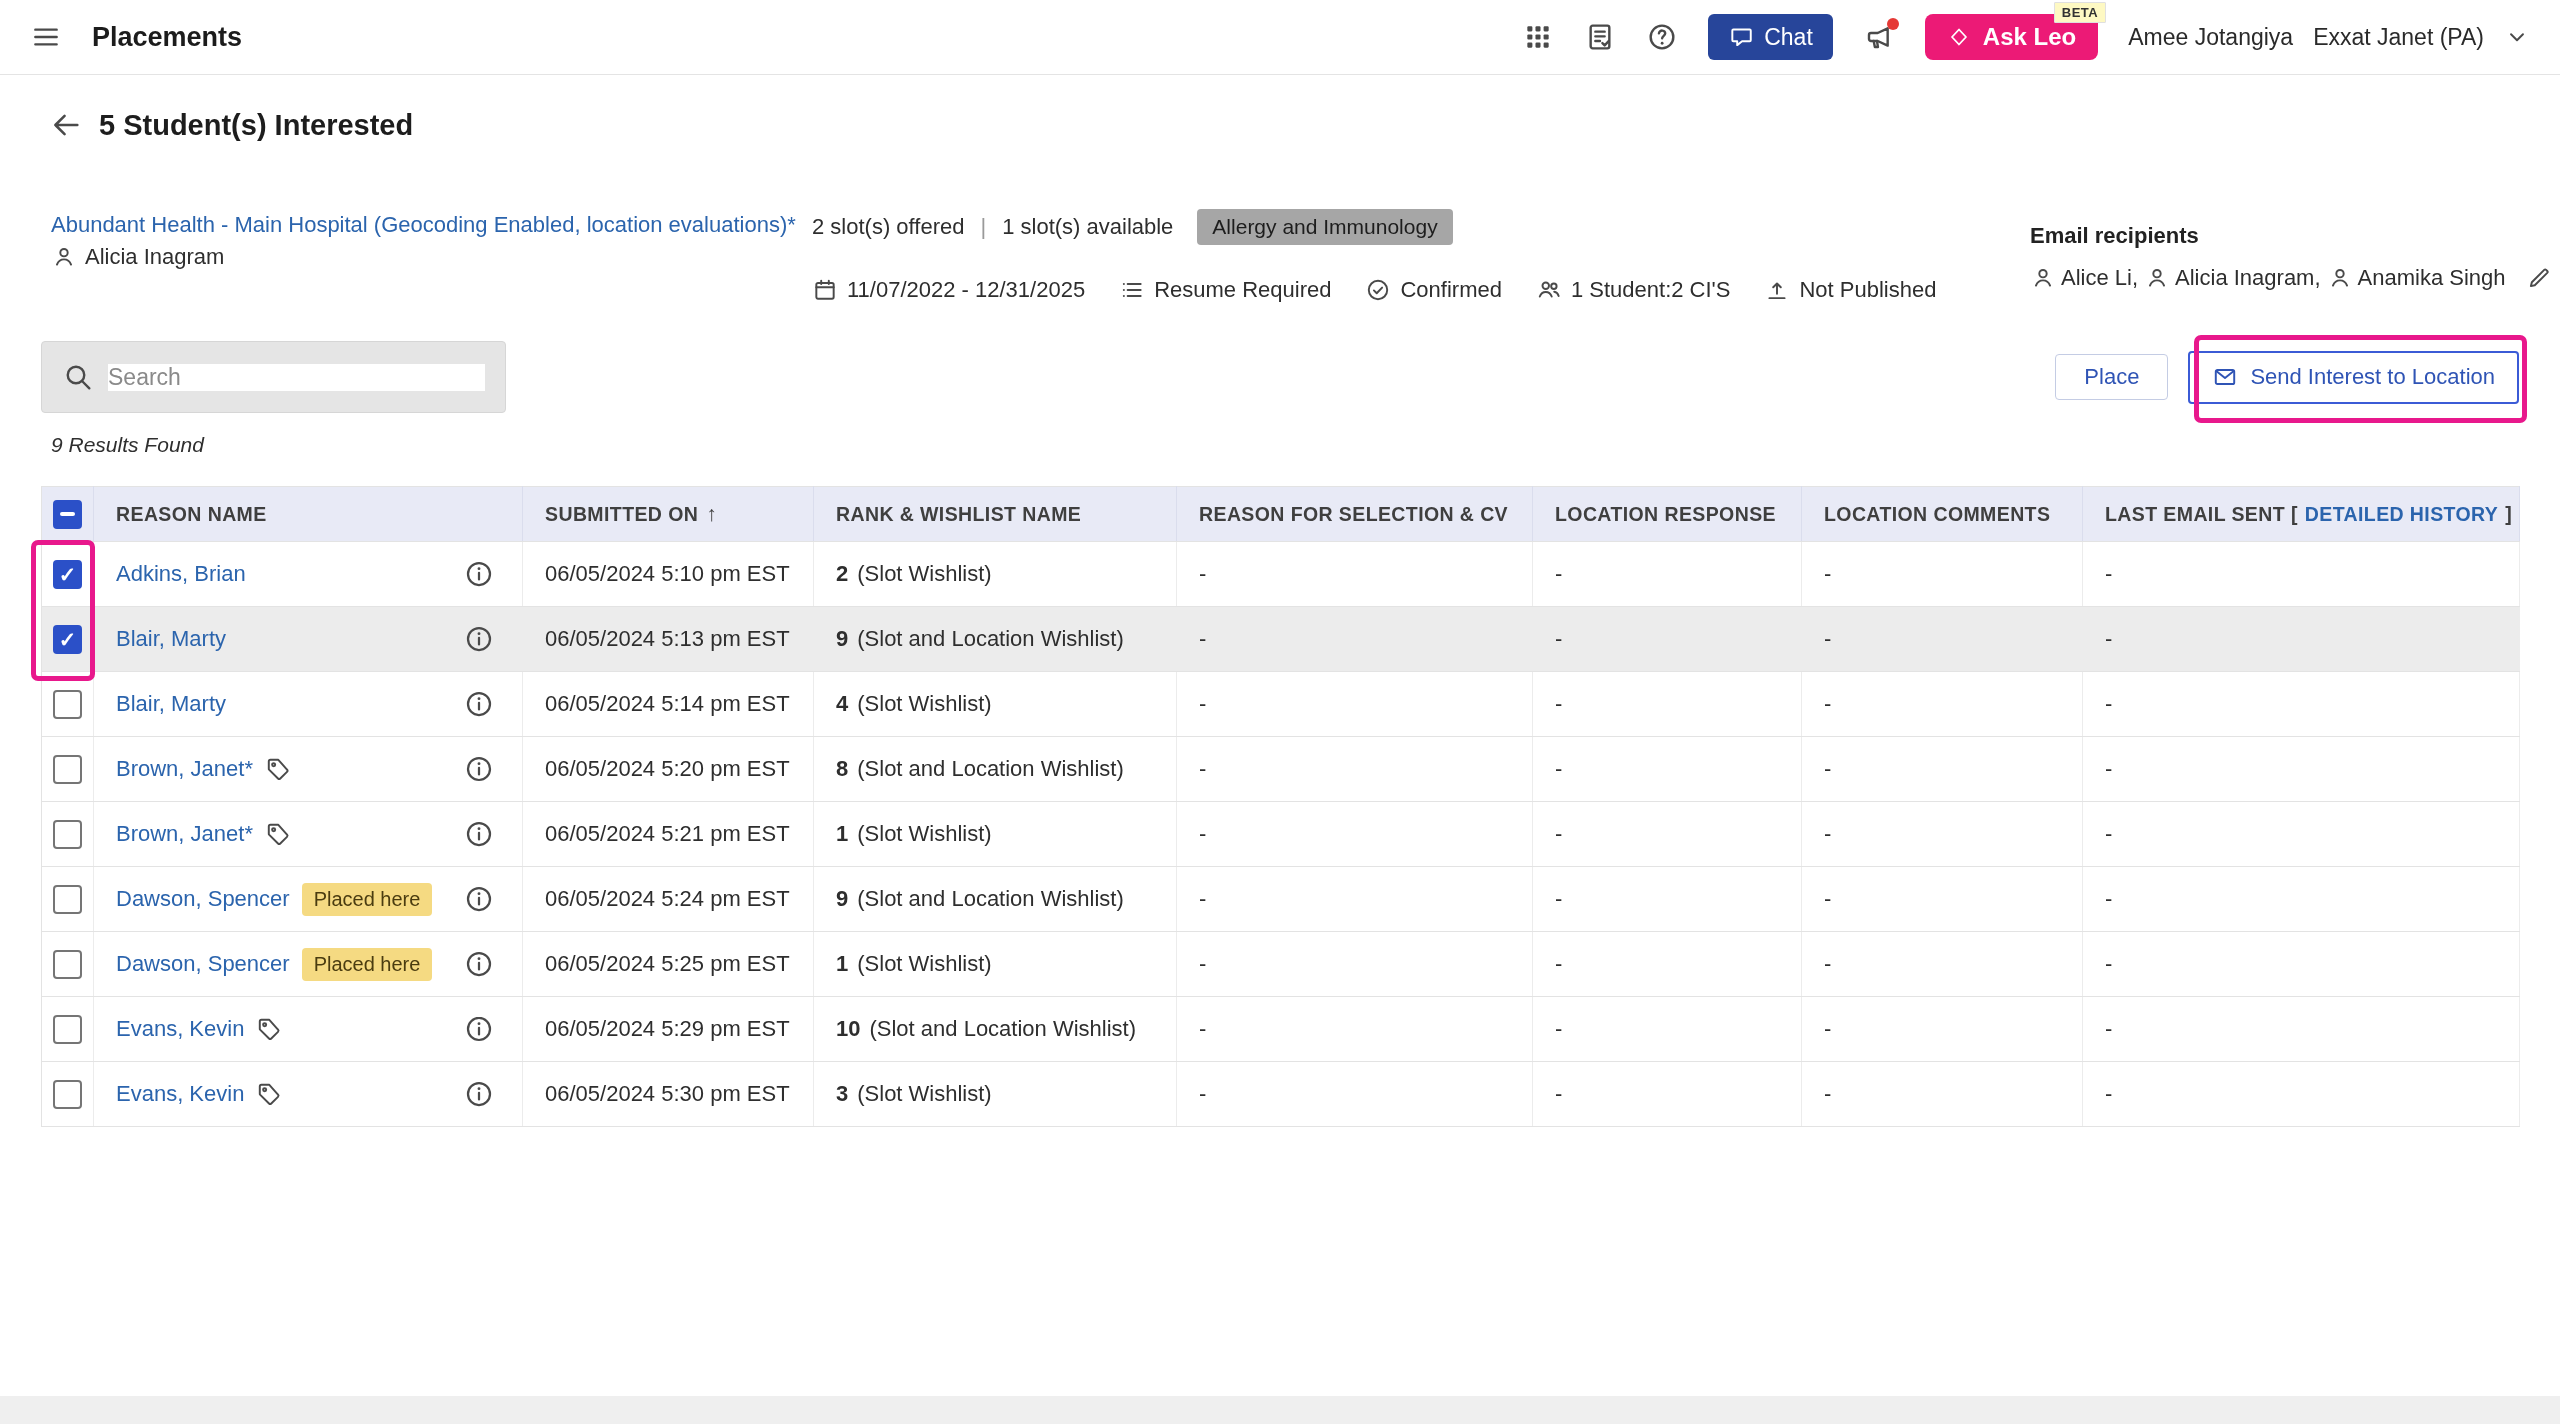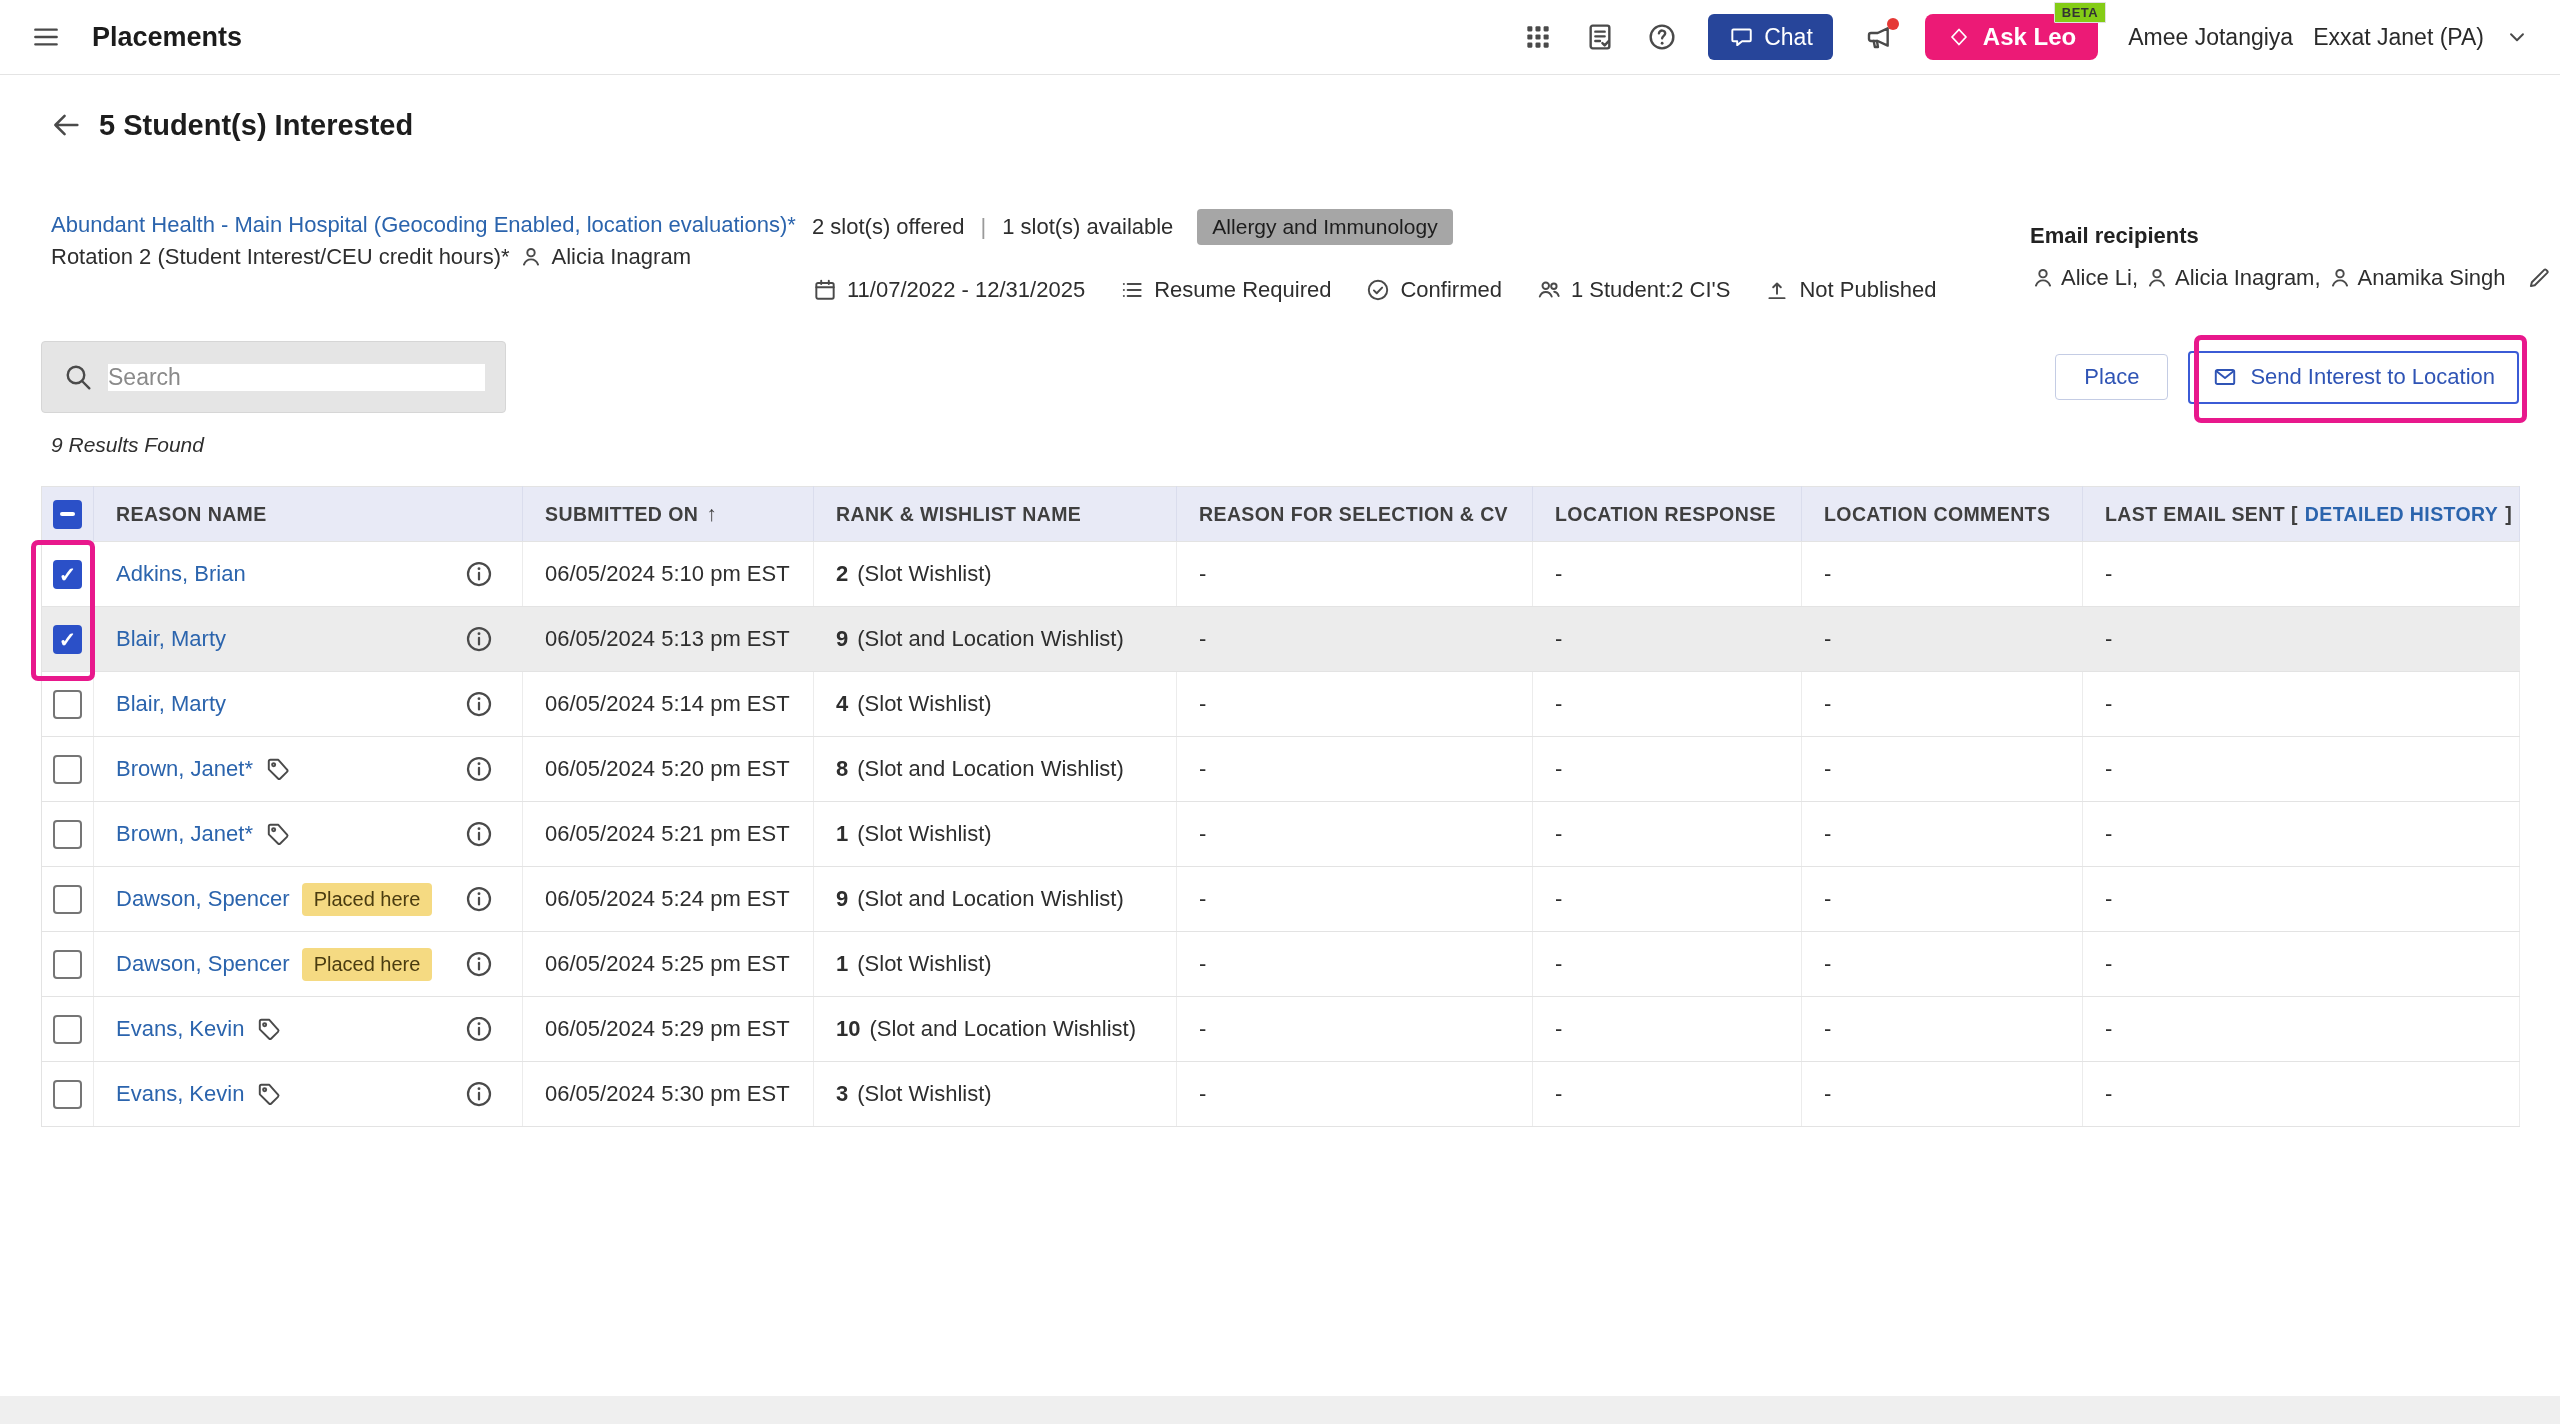--- a/index.html
+++ b/index.html
@@ -38,21 +38,21 @@
     height: 46px; padding: 0 20px; font-size: 23px; font-family: inherit; cursor: pointer;
   }
   .notif-dot { position: absolute; top: -3px; right: -4px; width: 12px; height: 12px;
     border-radius: 50%; background: #e53935; }
   .askleo-btn {
     position: relative; display: flex; align-items: center; gap: 12px;
     background: #ec1a76; color: #fff; border: none; border-radius: 8px;
     height: 46px; padding: 0 22px; font-size: 24px; font-weight: 700; font-family: inherit; cursor: pointer;
   }
   .beta-tag {
-    position: absolute; top: -12px; right: -8px; background: #84cc16; color: #333;
+    position: absolute; top: -12px; right: -8px; background: #fef9c3; color: #333;
     font-size: 13px; font-weight: 700; padding: 2px 7px; border-radius: 1px;
     border: 1px solid #e0e0e0; letter-spacing: .5px; margin-left: 23px;
   }
   .account { display: flex; align-items: center; gap: 20px; cursor: pointer; }
   .account span { font-size: 23px; color: #2a2a2a; white-space: nowrap; }
 
   
   .page-head { padding: 26px 0 0 49px; height: 74px; display: flex; align-items: center; gap: 16px; }
   .back-btn { display: flex; cursor: pointer; }
   .page-heading { font-size: 29px; font-weight: 600; color: #1d1d1d; }
@@ -218,21 +218,20 @@
     </span>
     <span class="page-heading">5 Student(s) Interested</span>
   </div>
 
   <section class="info-bar">
     <div class="info-left">
       <div class="line">
           <a class="loc-link">Abundant Health - Main Hospital (Geocoding Enabled, location evaluations)*</a>
         </div>
       <div class="line">
-        <span>Rotation 2 (Student Interest/CEU credit hours)*</span>
         <svg class="ic small" viewBox="0 0 24 24">
             <circle cx="12" cy="8" r="3.4"></circle>
             <path d="M5.5 19c1.2-3.2 3.6-4.8 6.5-4.8s5.3 1.6 6.5 4.8"></path>
           </svg>
         <span>Alicia Inagram</span>
       </div>
     </div>
     <div class="info-middle">
       <div class="slots-line">
         <span>2 slot(s) offered</span>

